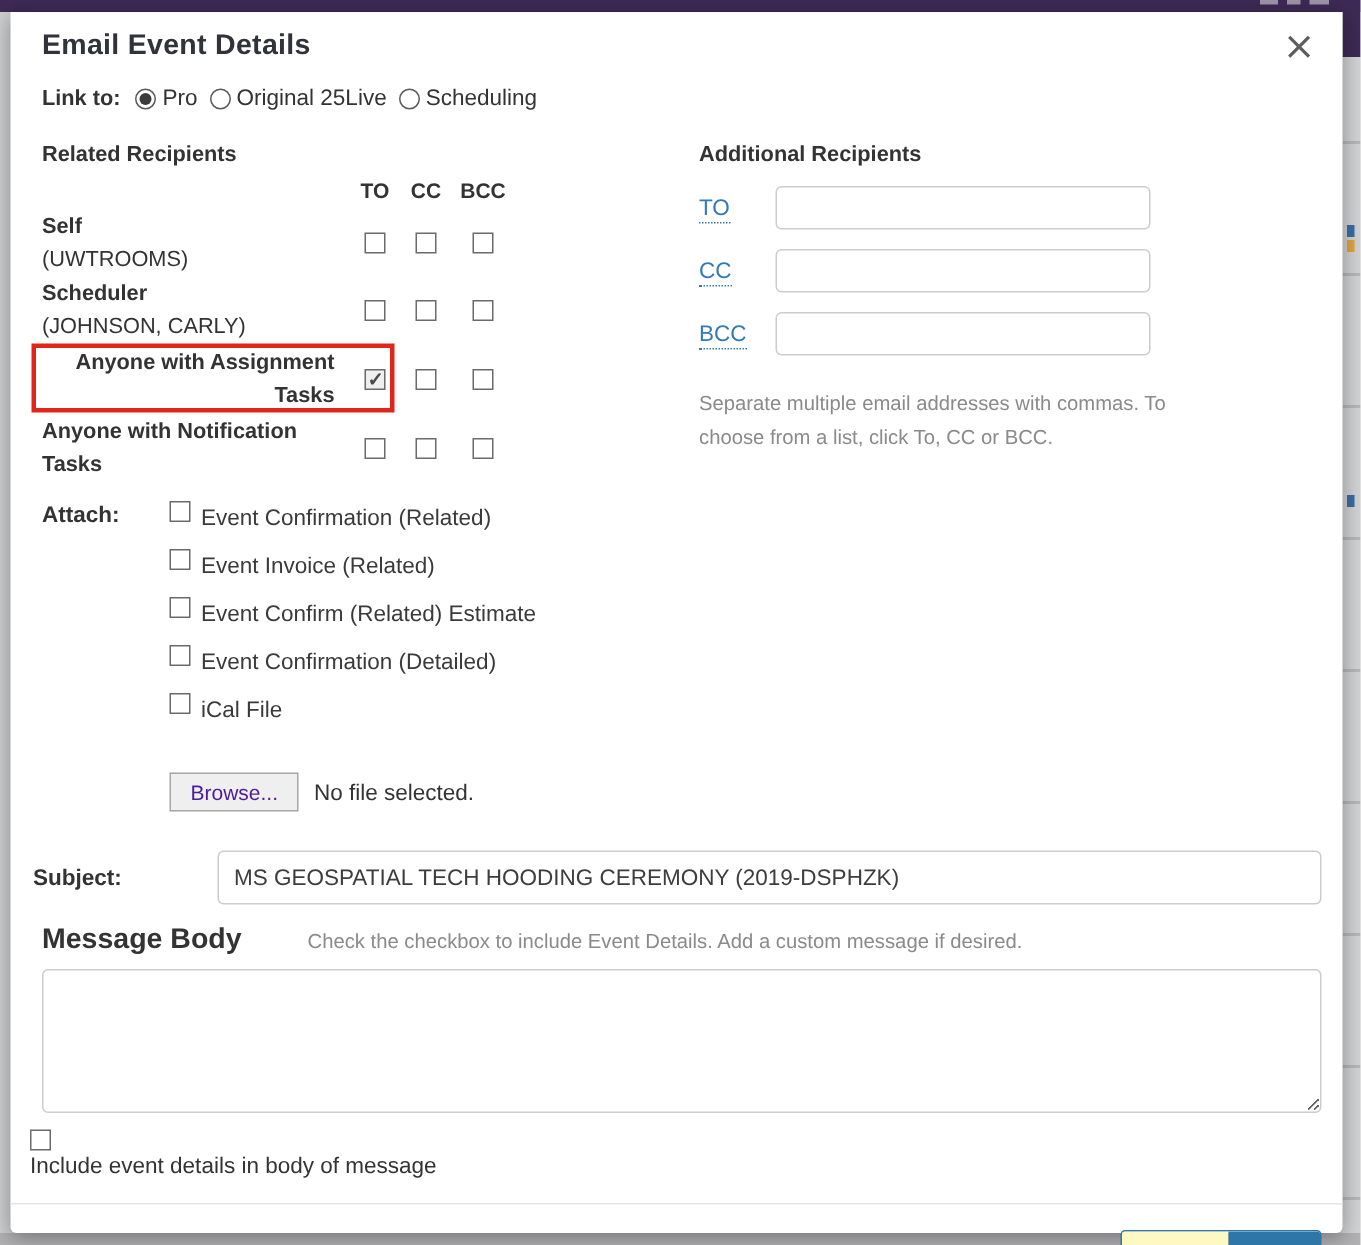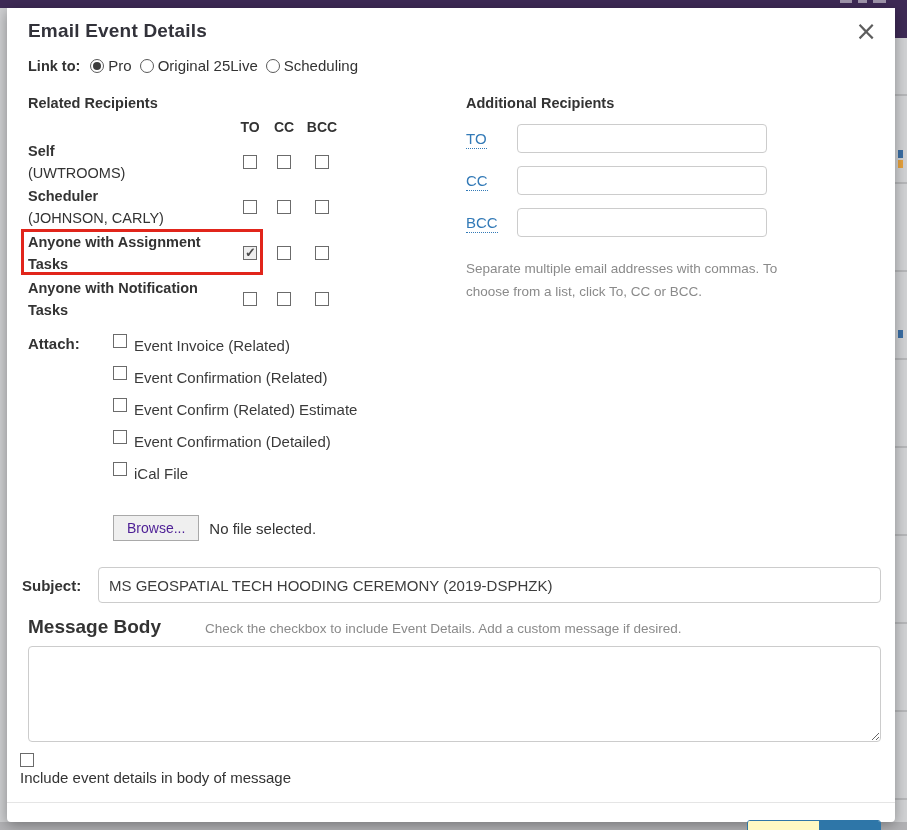--- a/index.html
+++ b/index.html
@@ -63,21 +63,21 @@
 
   .rr-grid-head {
     display: grid; grid-template-columns: 205px 34px 34px 42px;
     margin-top: 4px; height: 24px; align-items: center;
   }
   .rr-col-head { text-align: center; font-weight: 700; font-size: 14px; }
   .rr-row {
     display: grid; grid-template-columns: 205px 34px 34px 42px;
     align-items: center; min-height: 45px; position: relative;
   }
-  .rr-row.tall { min-height: 47px; }
+  .rr-row.tall { min-height: 47px; text-align: right; }
   .rr-name { font-weight: 700; font-size: 14.5px; line-height: 22px; color: #333; }
   .rr-detail { font-weight: 400; font-size: 14.5px; line-height: 22px; color: #333; }
   .cbx-cell { display: flex; justify-content: center; align-items: center; }
   .checkbox {
     width: 14px; height: 14px; border: 1px solid #6b6b6b; background: #fff;
     position: relative; cursor: pointer; flex: 0 0 14px;
   }
   .checkbox.checked { background: #efefef; }
   .checkbox.checked::after {
     content: "\2713"; position: absolute; left: 1px; top: -2px;
@@ -112,21 +112,21 @@
   .ar-input {
     width: 250px; height: 29px; border: 1px solid #ccc; border-radius: 4px;
     font-size: 14px; padding: 0 10px; color: #333; outline: none;
     font-family: "Liberation Sans", sans-serif;
   }
   .ar-help {
     margin-top: 20px; width: 330px; font-size: 13.5px; line-height: 23px; color: #8a8a8a;
   }
 
   
-  .subject-row { display: flex; align-items: center; margin-top: 26px; margin-left: -6px; }
+  .subject-row { display: flex; align-items: center; margin-top: 26px; margin-left: -6px; gap: 47px; }
   .subject-label { font-weight: 700; font-size: 15px; width: 76px; flex: 0 0 76px; }
   .subject-input {
     flex: 1; height: 36px; border: 1px solid #ccc; border-radius: 4px;
     font-size: 15px; padding: 0 10px; color: #3d3d3d; outline: none;
     font-family: "Liberation Sans", sans-serif;
   }
 
   
   .msg-label-row { display: flex; align-items: baseline; margin-top: 13px; }
   .msg-label { font-weight: 700; font-size: 19px; margin-right: 44px; }
@@ -257,25 +257,25 @@
         <span class="cbx-cell">
             <span class="checkbox"></span>
           </span>
       </div>
 
       <div class="attach-section">
         <span class="attach-label">Attach:</span>
         <div>
           <div class="attach-opt">
             <span class="checkbox"></span>
+            <span class="attach-opt-label">Event Confirmation (Related)</span>
+          </div>
+          <div class="attach-opt">
+            <span class="checkbox"></span>
             <span class="attach-opt-label">Event Invoice (Related)</span>
-          </div>
-          <div class="attach-opt">
-            <span class="checkbox"></span>
-            <span class="attach-opt-label">Event Confirmation (Related)</span>
           </div>
           <div class="attach-opt">
             <span class="checkbox"></span>
             <span class="attach-opt-label">Event Confirm (Related) Estimate</span>
           </div>
           <div class="attach-opt">
             <span class="checkbox"></span>
             <span class="attach-opt-label">Event Confirmation (Detailed)</span>
           </div>
           <div class="attach-opt">

